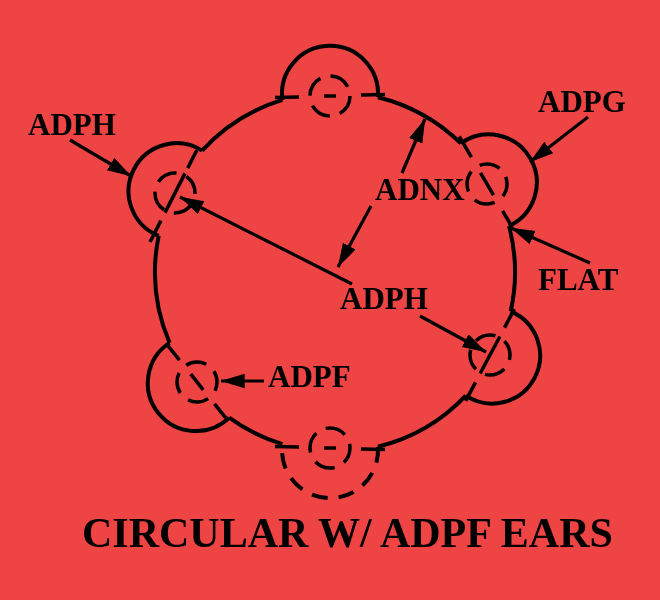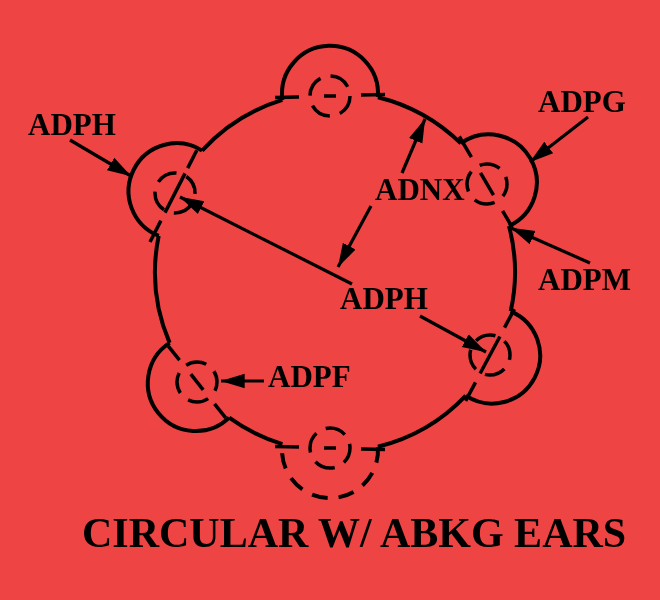--- a/index.html
+++ b/index.html
@@ -103,18 +103,18 @@
       <line class="leader" marker-end="url(#ah)" x1="352" y1="284" x2="180" y2="197"></line>
       <line class="leader" marker-end="url(#ah)" x1="420" y1="316" x2="486" y2="352"></line>
       <line class="leader" marker-end="url(#ah)" x1="264" y1="381" x2="221" y2="381"></line>
     </g>
   </svg>
 
   <div class="lbl" style="left:28px;  top:109px;">ADPH</div>
   <div class="lbl" style="left:538px; top:86px;">ADPG</div>
   <div class="lbl" style="left:335px; top:174px;margin-left:40px;">ADNX</div>
   <div class="lbl" style="left:340px; top:283px;">ADPH</div>
-  <div class="lbl" style="left:538px; top:264px;">ADPM</div>
+  <div class="lbl" style="left:538px; top:264px;">FLAT</div>
   <div class="lbl" style="left:268px; top:361px;">ADPF</div>
 
-  <div class="caption" style="left:82px; top:512px;">CIRCULAR W/ ABKG EARS</div>
+  <div class="caption" style="left:82px; top:512px;">CIRCULAR W/ ADPF EARS</div>
 
 </div>
 
 </body></html>

